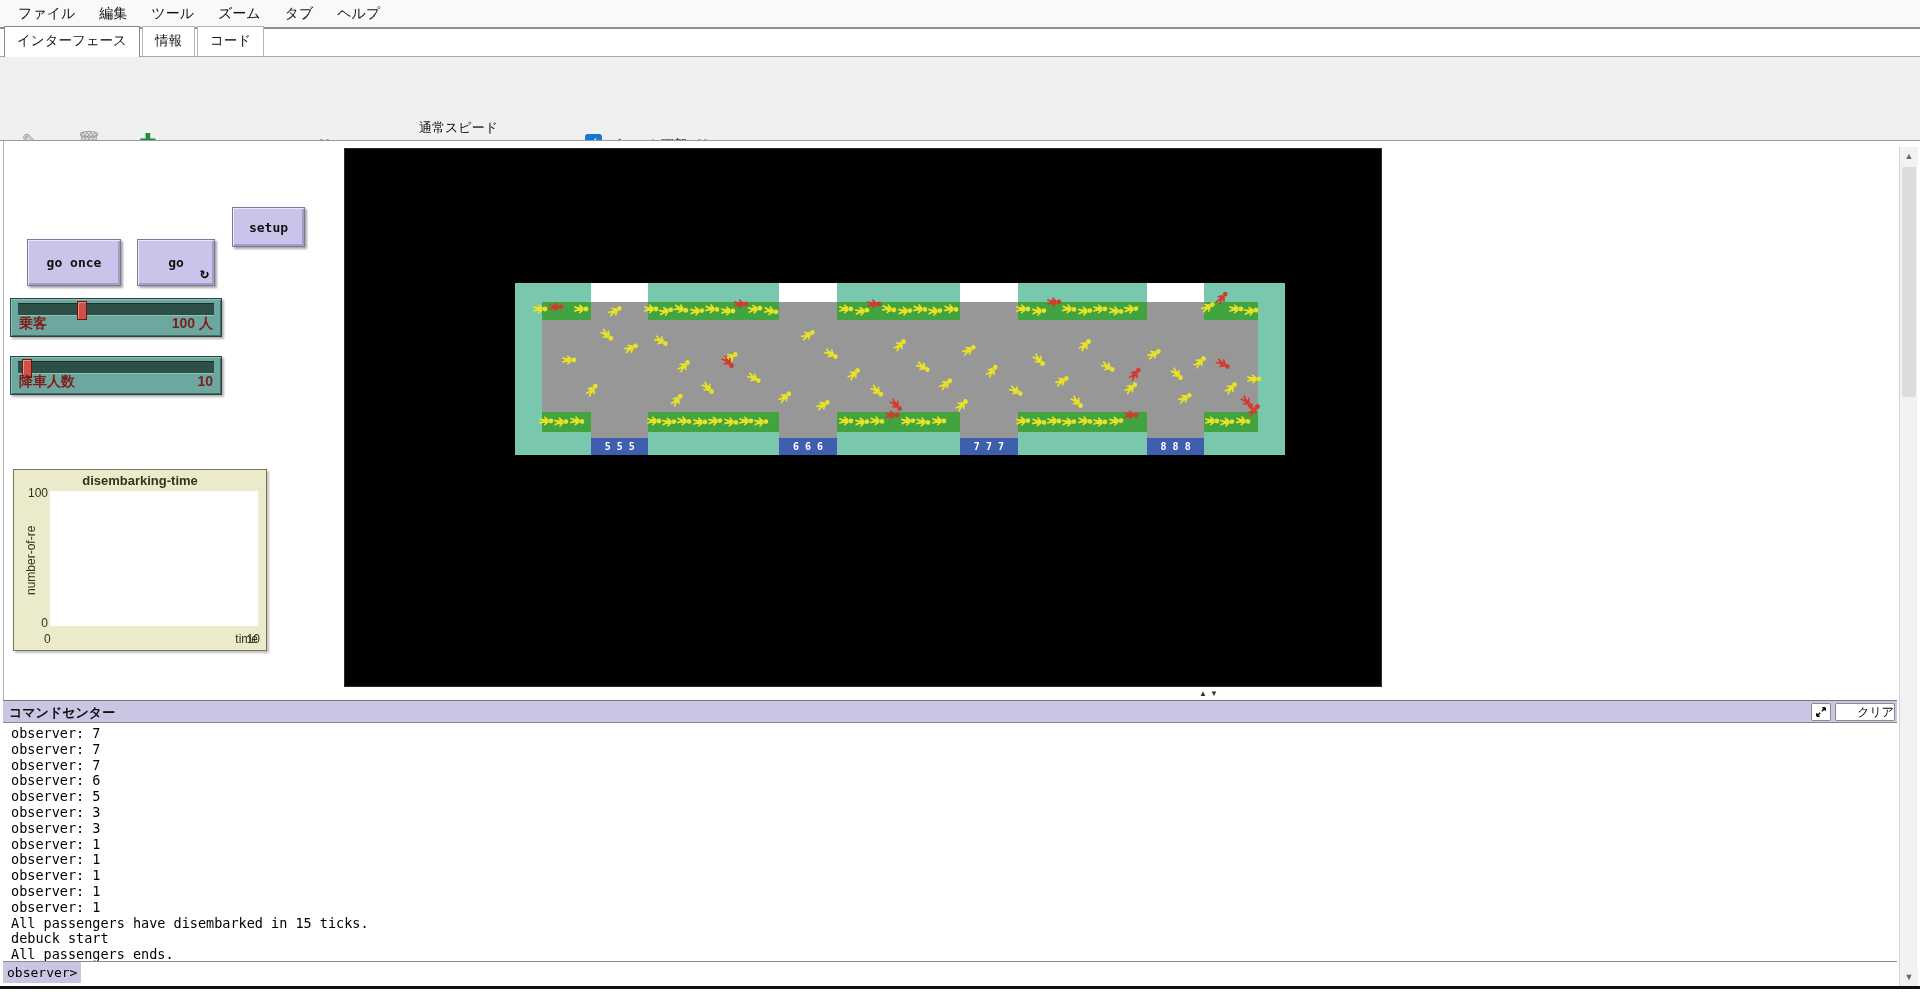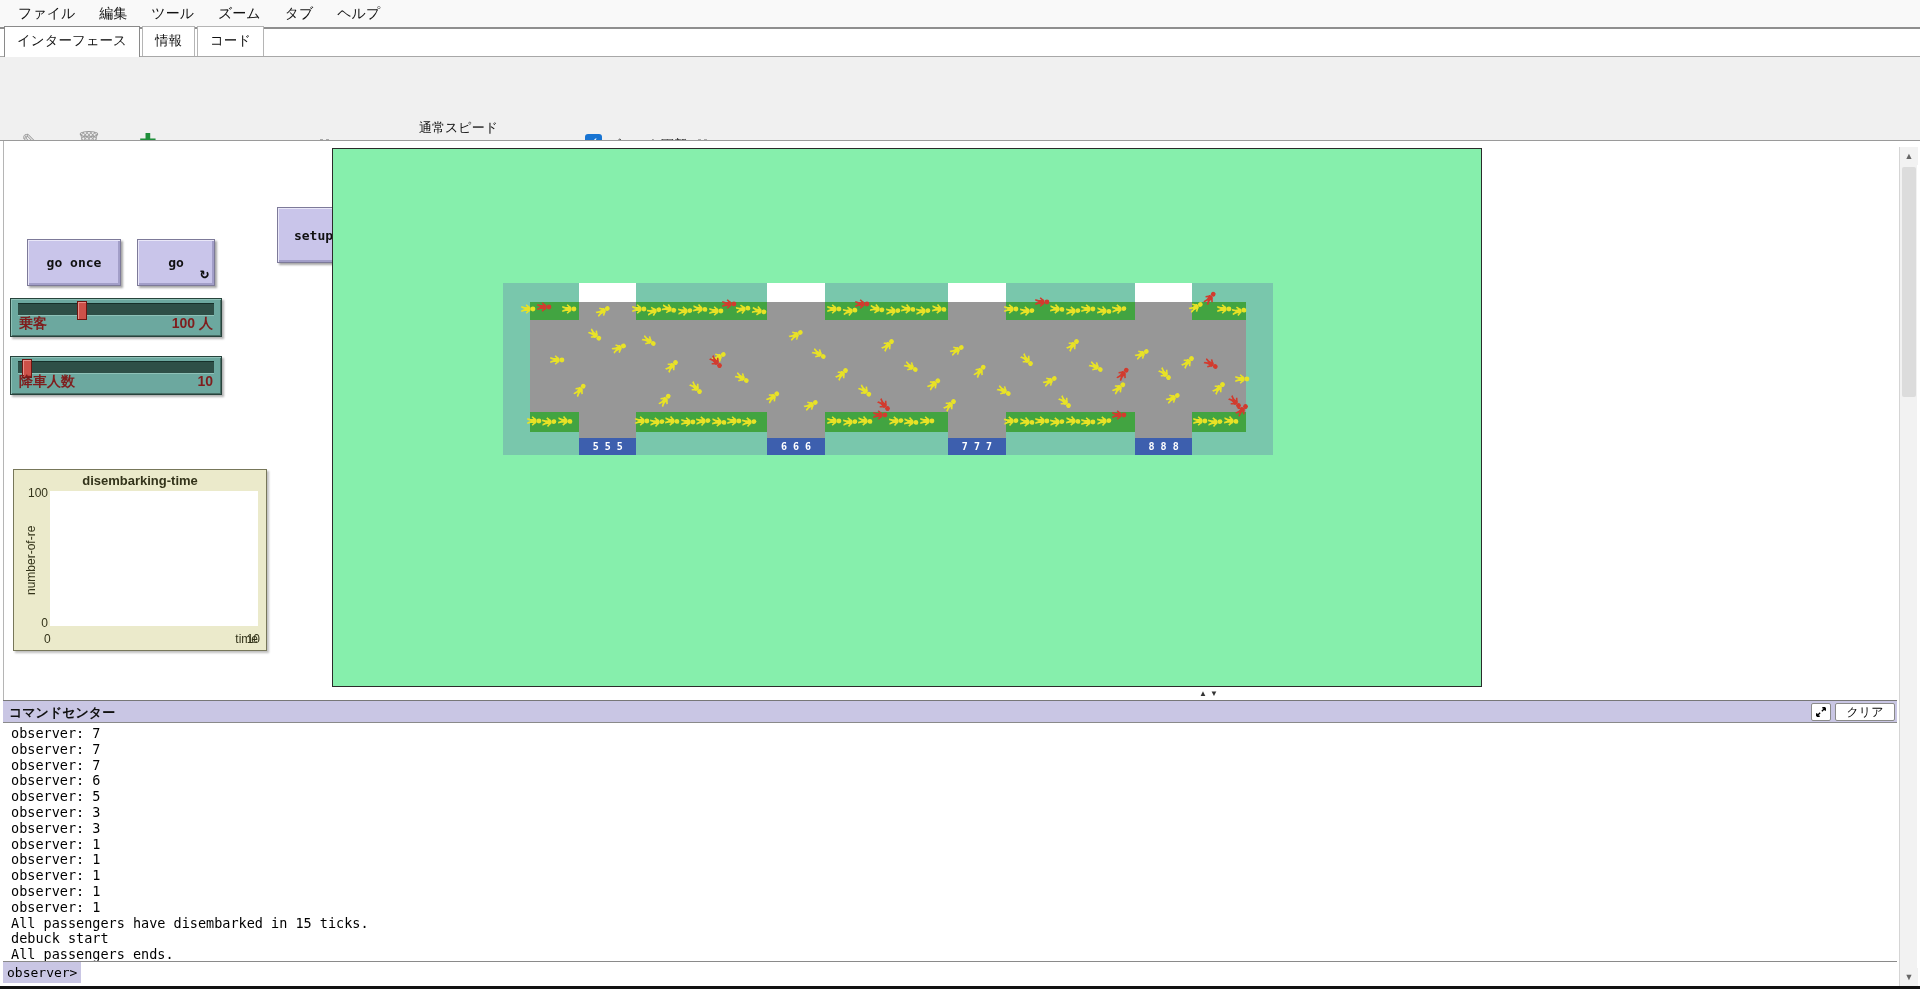--- a/index.html
+++ b/index.html
@@ -57,41 +57,41 @@
   .plot-title { position:absolute; left:0; top:3px; width:100%; text-align:center; font-size:13px; font-weight:bold; color:#33331a; }
   .plot-area { position:absolute; left:36px; top:21px; right:8px; bottom:24px; background:#fff; }
   .plot-ymax { position:absolute; left:6px; top:16px; width:28px; text-align:right; font-size:12px; color:#33331a; }
   .plot-ymin { position:absolute; left:6px; bottom:20px; width:28px; text-align:right; font-size:12px; color:#33331a; }
   .plot-ylab { position:absolute; left:10px; top:30px; bottom:30px; writing-mode:vertical-rl; transform:rotate(180deg); text-align:center; font-size:12px; color:#33331a; }
   .plot-xmin { position:absolute; left:30px; bottom:4px; font-size:12px; color:#33331a; }
   .plot-xmax { position:absolute; right:6px; bottom:4px; font-size:12px; color:#33331a; }
   .plot-xlab { position:absolute; left:36px; right:8px; bottom:4px; text-align:right; font-size:12px; color:#33331a; }
 
   
-  .view { position:absolute; left:332px; top:7px; width:1150px; height:539px; background:#86efac; border:1px solid #2b2b2b; }
+  .view { position:absolute; left:344px; top:7px; width:1038px; height:539px; background:#000000; border:1px solid #2b2b2b; }
   .train { position:absolute; left:170px; top:134px; width:770px; height:172px; background:#79c7ac; }
   .train-floor { position:absolute; left:3.5%; right:3.5%; top:11%; bottom:13.5%; background:#979797; }
   .seat { position:absolute; height:10.5%; background:#42a441; }
   .seat.top { top:11%; }
   .seat.bottom { top:75%; height:11.5%; }
   .door-top { position:absolute; top:0; height:11%; background:#ffffff; }
   .aisle-top { position:absolute; top:11%; height:10.5%; background:#979797; }
   .aisle-bottom { position:absolute; top:75%; height:15%; background:#979797; }
   .door-blue { position:absolute; top:90%; height:10%; background:#3d5fae; color:#fff; font-family:"DejaVu Sans Mono",monospace; font-size:10px; font-weight:bold; display:flex; align-items:center; justify-content:center; }
   .pax { position:absolute; width:17px; height:17px; }
   .pax svg { display:block; width:100%; height:100%; }
 
   .splitter { position:absolute; left:1199px; top:548px; display:flex; gap:3px; font-size:8px; color:#333; }
 
   
   .cc { position:absolute; left:3px; top:700px; width:1894px; height:286px; border-top:1px solid #777; background:#fff; }
   .cc-header { position:absolute; left:0; top:0; width:100%; height:22px; background:#c9c6e4; border-bottom:1px solid #8a8a8a; }
   .cc-title { position:absolute; left:6px; top:3px; font-size:13px; font-weight:bold; color:#111; }
   .cc-expand { position:absolute; right:66px; top:2px; width:20px; height:18px; background:#fff; border:1px solid #8a8a8a; border-radius:2px; display:flex; align-items:center; justify-content:center; }
-  .cc-clear { position:absolute; right:2px; top:2px; width:60px; height:18px; background:#fff; border:1px solid #8a8a8a; border-radius:2px; font-size:12px; text-align:center; line-height:16px; }
+  .cc-clear { position:absolute; right:2px; top:2px; width:60px; height:18px; background:#fff; border:1px solid #8a8a8a; border-radius:2px; font-size:12px; text-align:right; line-height:16px; }
   .cc-output { position:absolute; left:0; top:22px; width:100%; height:238px; background:#fff; font-family:"DejaVu Sans Mono",monospace; font-size:13.5px; line-height:15.8px; color:#000; padding:3px 0 0 8px; overflow:hidden; }
   .cc-promptrow { position:absolute; left:0; top:260px; width:100%; height:22px; border-top:1px solid #8a8a8a; background:#fff; display:flex; align-items:stretch; }
   .cc-prompt { background:#c9c6e4; font-family:"DejaVu Sans Mono",monospace; font-size:13px; padding:3px 4px 0 4px; color:#000; }
   .cc-input { flex:1; border:none; outline:none; font-family:"DejaVu Sans Mono",monospace; font-size:13px; }
   .bottom-line { position:absolute; left:0; top:986px; width:1920px; height:3px; background:#111; }
 
   
   .vscroll { position:absolute; left:1899px; top:147px; width:18px; height:839px; background:#f2f2f2; border-left:1px solid #d5d5d5; }
   .vs-btn { position:absolute; left:0; width:18px; height:18px; background:#f2f2f2; color:#666; font-size:9px; text-align:center; line-height:18px; }
   .vs-up { top:0; }
@@ -148,21 +148,21 @@
       <span>連続更...</span>
       <span class="mode-caret">˅</span>
     </div>
     <div class="tb-sep" style="left:698px;"></div>
     <div class="settings-btn">設定</div>
   </div>
 
   <div class="content">
     <div class="content-left-border"></div>
 
-    <div class="nl-btn" style="left:232px; top:66px; width:73px; height:56px;margin-left:45px;">
+    <div class="nl-btn" style="left:232px; top:66px; width:73px; height:40px;">
       <span>setup</span>
     </div>
     <div class="nl-btn" style="left:27px; top:98px; width:94px; height:47px;">
       <span>go once</span>
     </div>
     <div class="nl-btn" style="left:137px; top:98px; width:78px; height:47px;">
       <span>go</span>
       <span class="forever-glyph">↻</span>
     </div>
 

